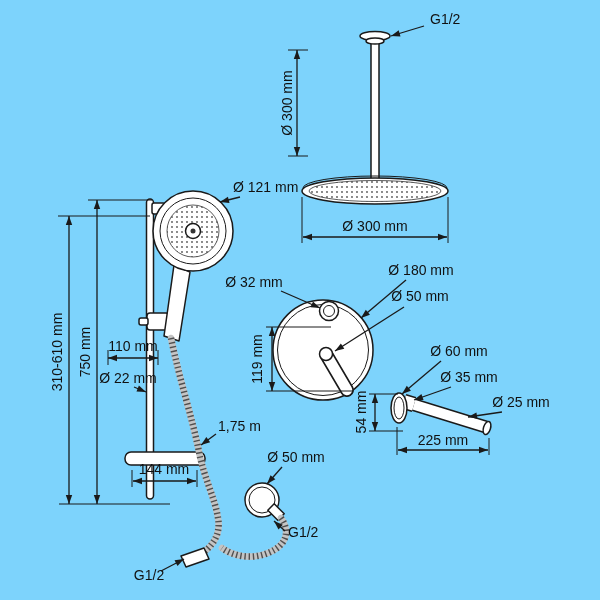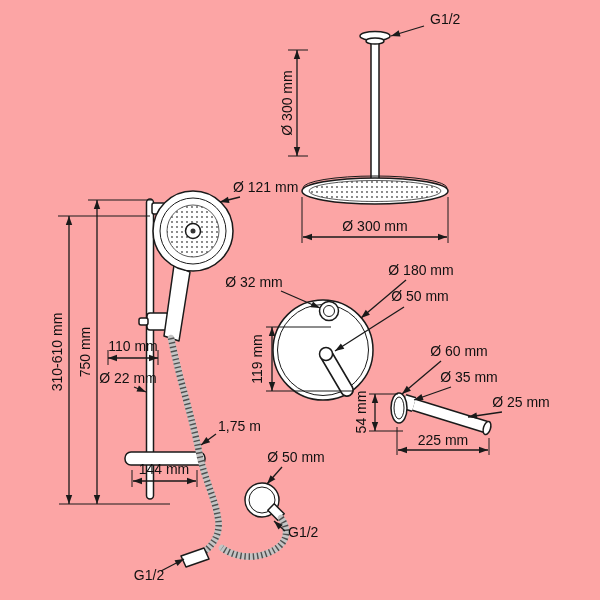--- a/index.html
+++ b/index.html
@@ -1,16 +1,16 @@
 <!DOCTYPE html>
 <html><head>
 <meta charset="utf-8">
 <style>
   html,body{margin:0;padding:0;background:#fff}
-  .page{width:600px;height:600px;background:#fca5a5;position:relative;overflow:hidden}
+  .page{width:600px;height:600px;background:#7dd3fc;position:relative;overflow:hidden}
   svg{display:block}
   .ln{stroke:#1a1a1a;stroke-width:1.3;fill:none}
   .tk{stroke:#1a1a1a;stroke-width:1;fill:none}
   .sh{stroke:#1a1a1a;stroke-width:1.5;fill:#fff;stroke-linejoin:round}
   .sh2{stroke:#1a1a1a;stroke-width:1;fill:none}
   .dim{font-family:"Liberation Sans","DejaVu Sans",sans-serif;font-size:14px;fill:#111}
   .hoseA{stroke:#c4c4c4;stroke-width:6.5;fill:none;stroke-linecap:round}
   .hoseB{stroke:#4f4f4f;stroke-width:6.5;fill:none;stroke-dasharray:1.4 2.8}
   .leverA{stroke:#1a1a1a;stroke-width:14;stroke-linecap:round}
   .leverB{stroke:#fff;stroke-width:10.5;stroke-linecap:round}

